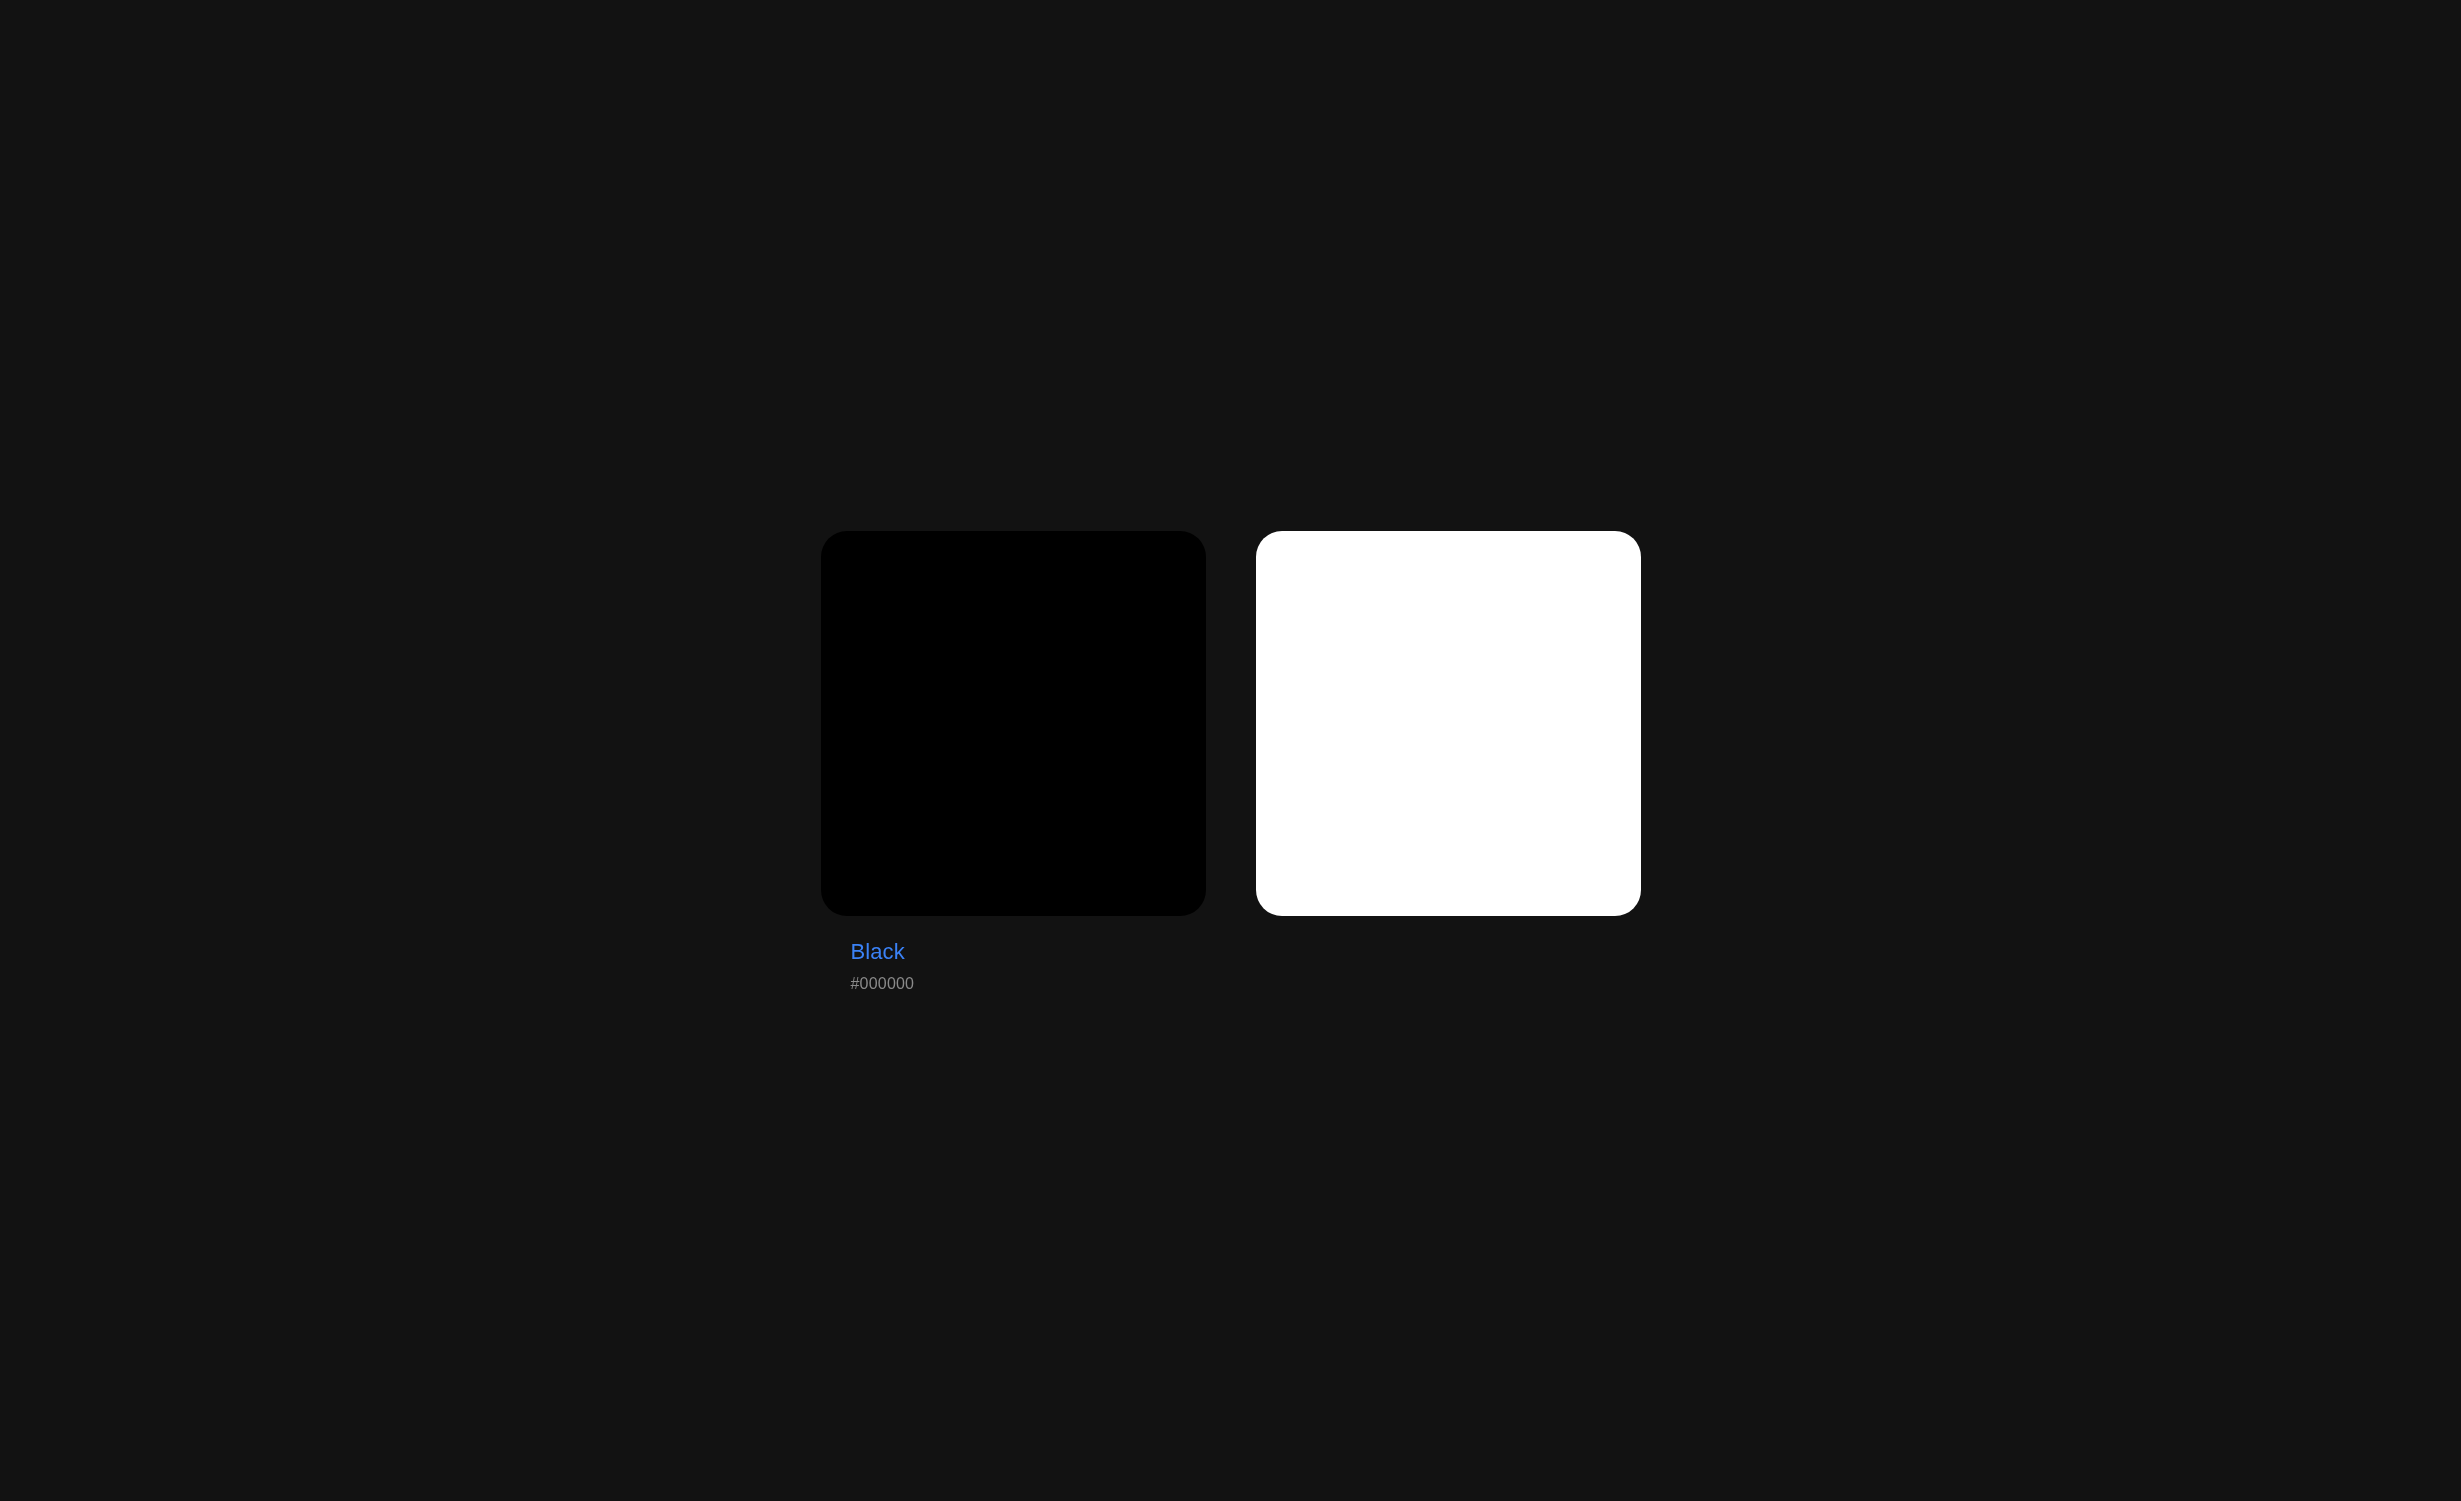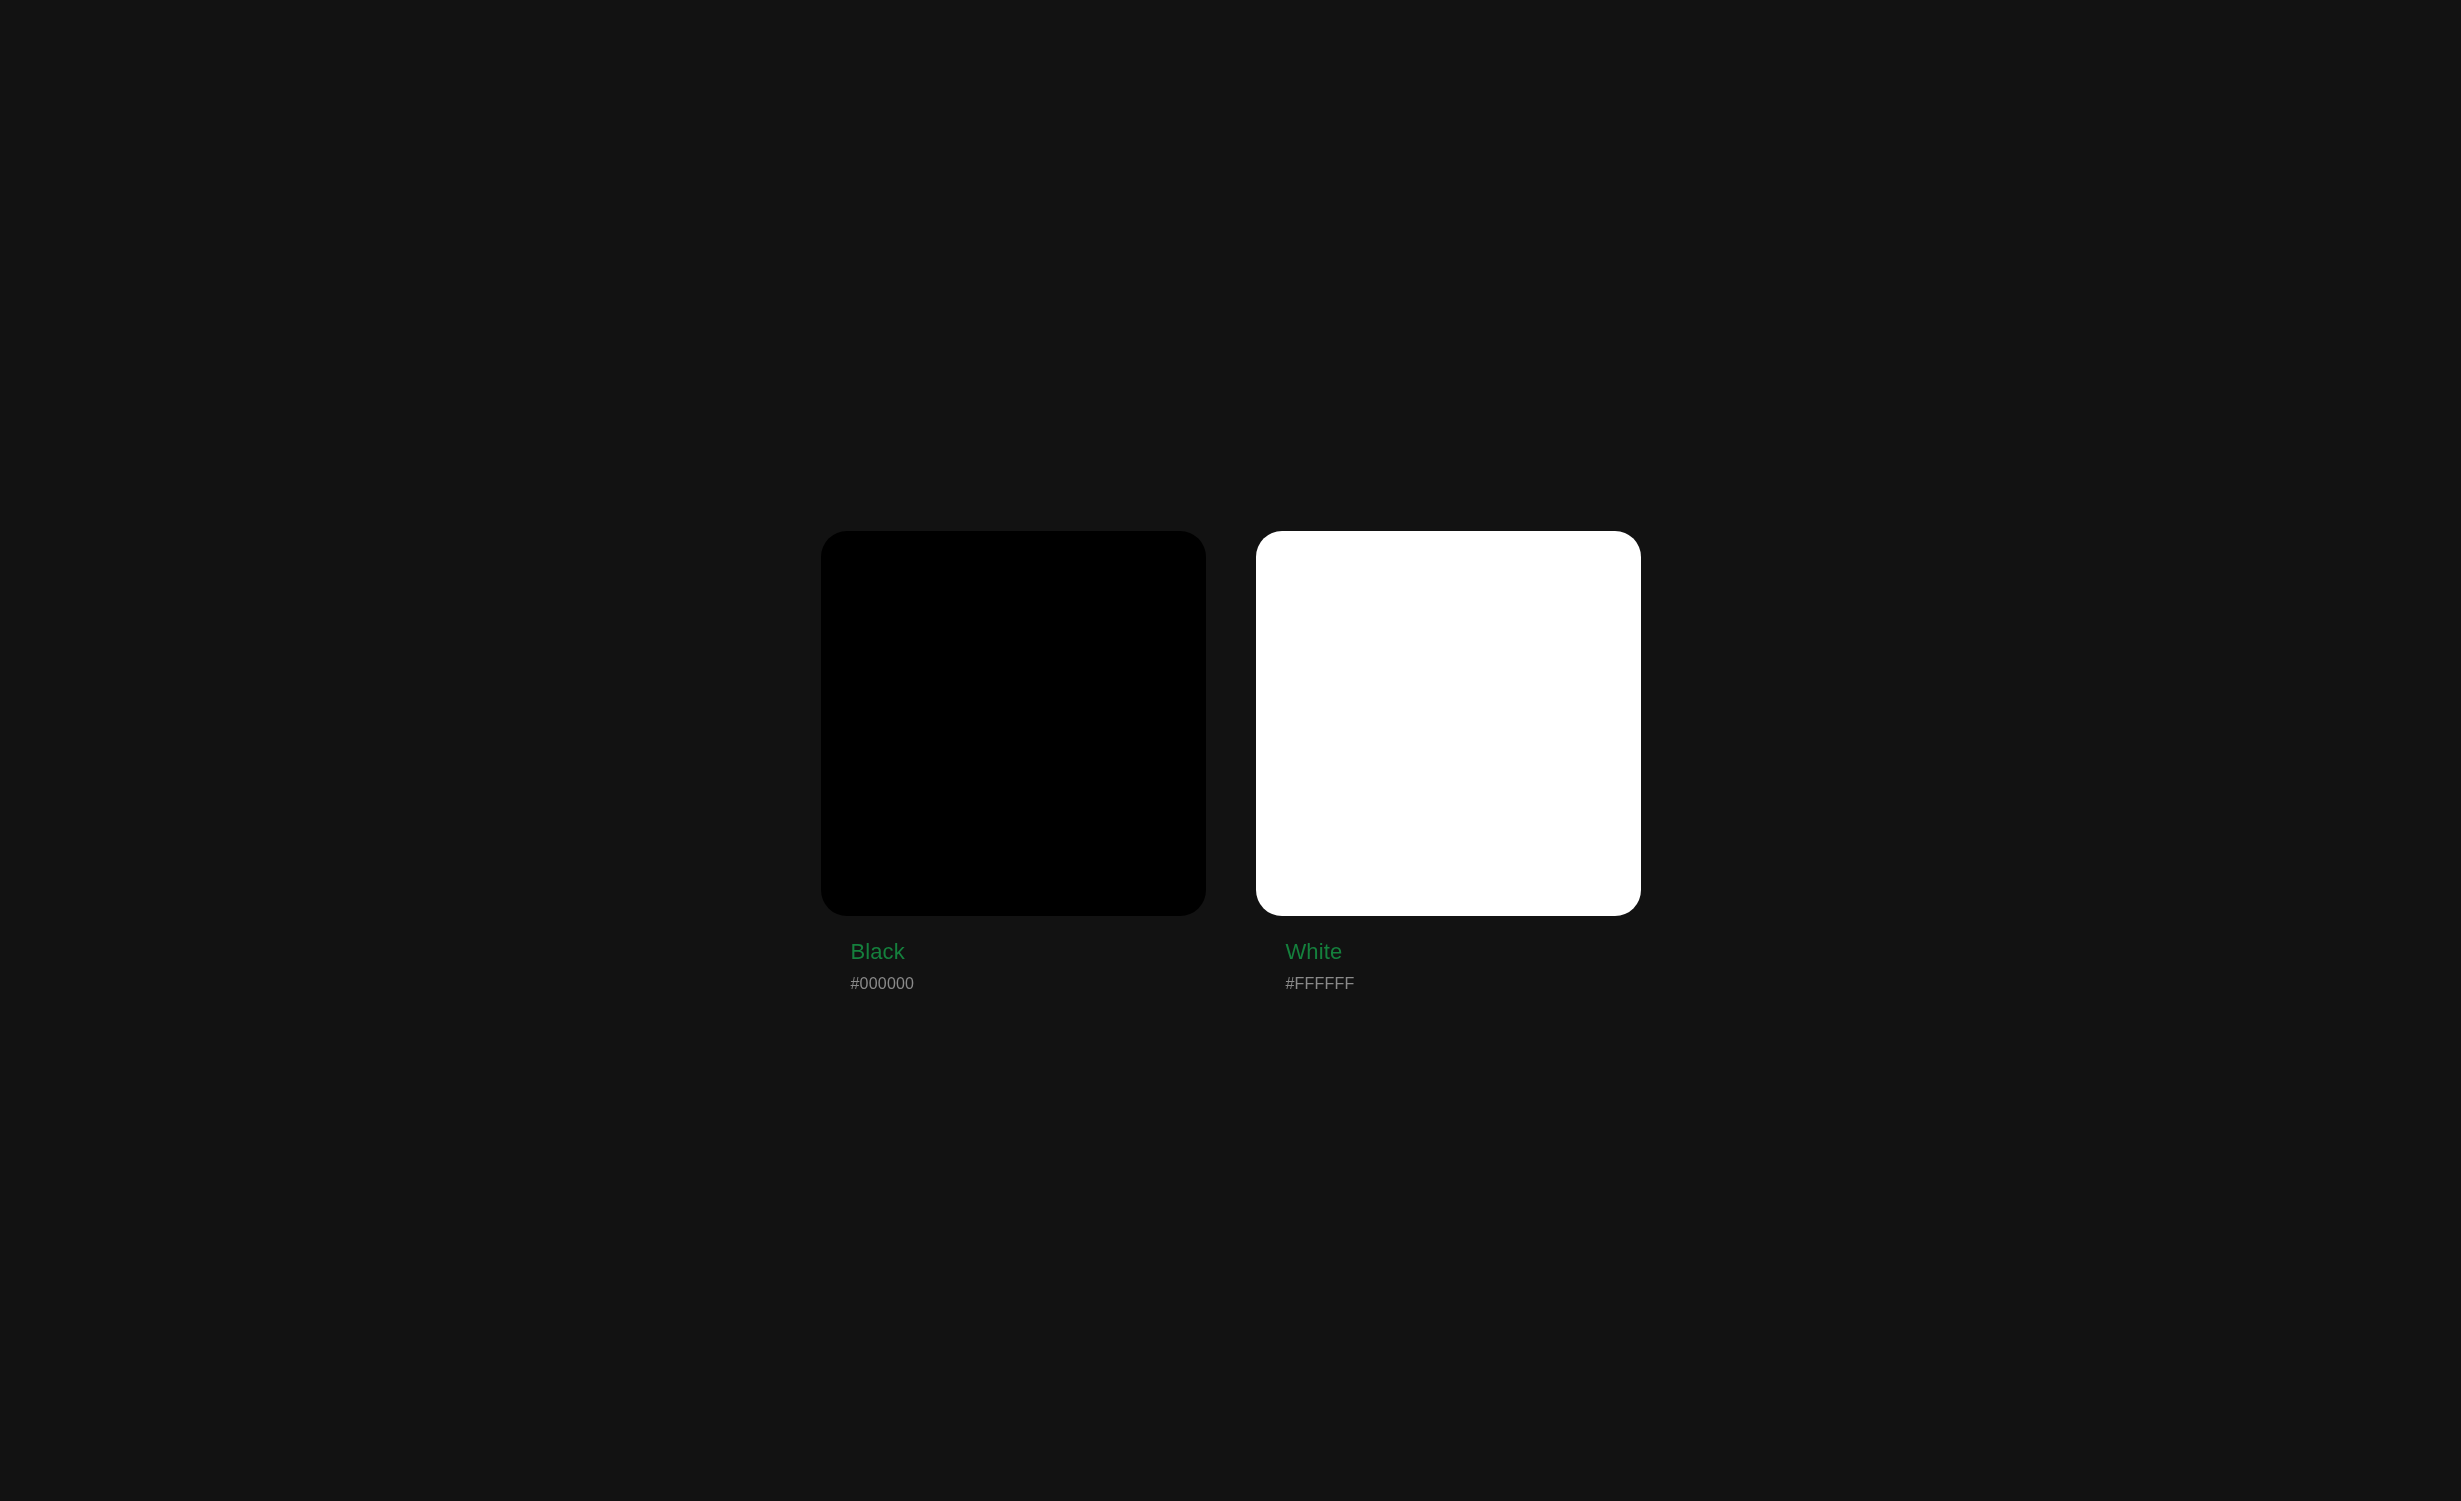--- a/index.html
+++ b/index.html
@@ -47,21 +47,21 @@
     height: 385px;
     border-radius: 26px;
   }
 
   .swatch-meta {
     padding-left: 30px;
     padding-top: 22px;
   }
 
   .swatch-title {
-    color: #15803d;
+    color: #3b82f6;
     font-size: 22px;
     font-weight: 400;
     line-height: 28px;
     letter-spacing: 0.1px;
     white-space: nowrap;
   }
 
   .swatch-hex {
     color: #8a8a8a;
     font-size: 16px;
@@ -81,21 +81,17 @@
     <div class="swatch-card">
       <div class="swatch-chip" id="chip-0" style="background: rgb(0, 0, 0);"></div>
       <div class="swatch-meta">
         <div class="swatch-title">Black</div>
         <div class="swatch-hex">#000000</div>
       </div>
     </div>
 
     <div class="swatch-card">
       <div class="swatch-chip" id="chip-1" style="background: rgb(255, 255, 255);"></div>
-      <div class="swatch-meta">
-        <div class="swatch-title">White</div>
-        <div class="swatch-hex">#FFFFFF</div>
-      </div>
     </div>
 
 
   </div>
 </div>
 
 </body></html>

